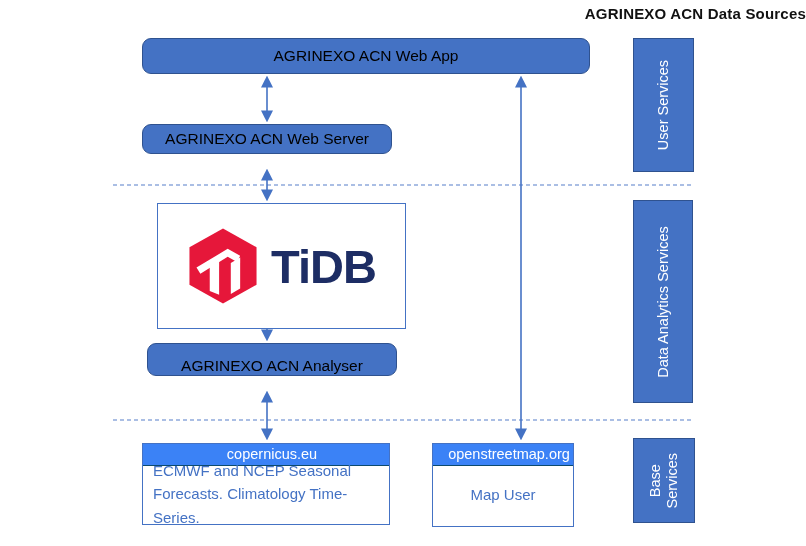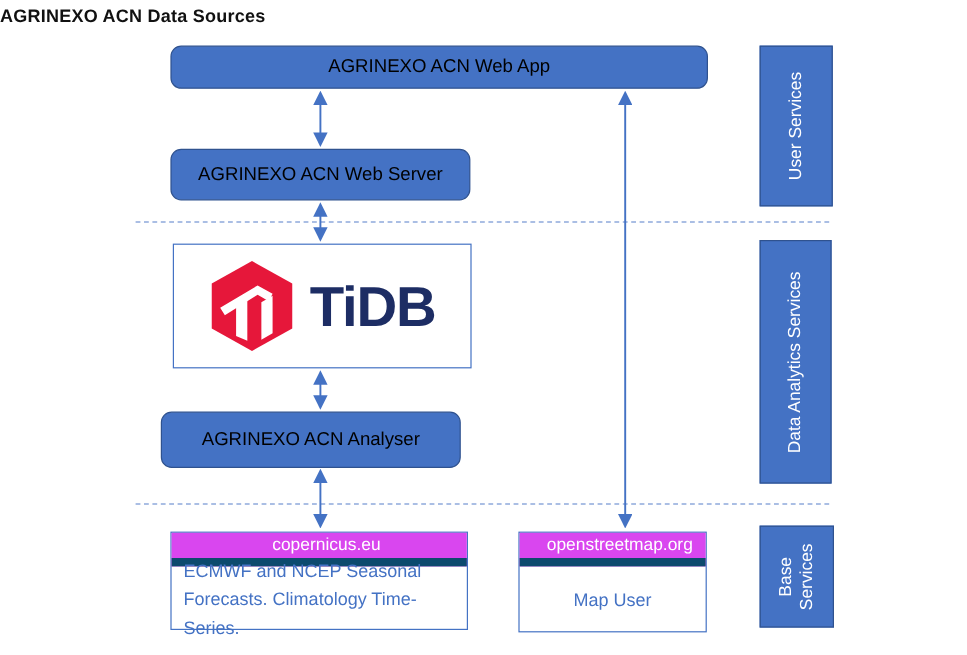--- a/index.html
+++ b/index.html
@@ -1,21 +1,21 @@
 <!DOCTYPE html>
 <html><head>
 <meta charset="utf-8">
 <style>
   html,body{margin:0;padding:0;background:#ffffff;}
   #canvas{
     position:relative;width:806px;height:546px;background:#ffffff;overflow:hidden;
     font-family:"Liberation Sans", sans-serif;
   }
   .title{
-    position:absolute;left:0;top:5px;width:806px;text-align:left;
+    position:absolute;left:0;top:5px;width:806px;text-align:right;
     font-size:15px;font-weight:bold;color:#111111;letter-spacing:.2px;
   }
   .node{
     position:absolute;background:#4472C4;border:1px solid #2F528F;
     display:flex;align-items:center;justify-content:center;
     color:#000000;font-size:15.5px;box-sizing:border-box;
   }
   .rounded{border-radius:9px;}
   .lane{
     position:absolute;background:#4472C4;border:1px solid #2F528F;
@@ -28,21 +28,21 @@
   .whitebox{
     position:absolute;background:#ffffff;border:1px solid #4472C4;box-sizing:border-box;
   }
   .tidb-box{display:flex;align-items:center;justify-content:center;gap:12px;}
   .tidb-word{
     font-size:47px;font-weight:bold;color:#1D2D64;letter-spacing:-1px;
     font-family:"Liberation Sans", sans-serif;
   }
   .srcbox{position:absolute;box-sizing:border-box;border:1px solid #4472C4;background:#ffffff;}
   .srcbox .hdr{
-    background:#d946ef;border-bottom:7px solid #0c4a6e;color:#ffffff;
+    background:#3b82f6;border-bottom:1px solid #0c4a6e;color:#ffffff;
     font-size:14.5px;text-align:center;padding:2px 0 3px 12px;
   }
   .srcbox .bdy{
     color:#4472C4;font-size:15px;text-align:left;line-height:1.55;
     display:flex;align-items:center;justify-content:center;padding:4px 10px;box-sizing:border-box;
   }
   svg.overlay{position:absolute;left:0;top:0;width:806px;height:546px;pointer-events:none;}
 </style>
 </head>
 <body>
@@ -63,44 +63,44 @@
     <line x1="267" y1="311" x2="267" y2="339" stroke="#4472C4" stroke-width="1.6" marker-start="url(#ah)" marker-end="url(#ah)"></line>
     <line x1="267" y1="393" x2="267" y2="438" stroke="#4472C4" stroke-width="1.6" marker-start="url(#ah)" marker-end="url(#ah)"></line>
   </svg>
 
   <div class="title">AGRINEXO ACN Data Sources</div>
 
   <div class="node rounded" style="left:142px;top:38px;width:448px;height:36px;">
     <span>AGRINEXO ACN Web App</span>
   </div>
 
-  <div class="node rounded" style="left:142px;top:124px;width:250px;height:43px;">
+  <div class="node rounded" style="left:142px;top:124px;width:250px;height:30px;">
     <span>AGRINEXO ACN Web Server</span>
   </div>
 
-  <div class="whitebox tidb-box" style="left:144px;top:203px;width:249px;height:104px;text-align:center;">
+  <div class="whitebox tidb-box" style="left:157px;top:203px;width:249px;height:126px;text-align:center;">
     <svg width="72" height="78" viewBox="0 0 92 100" aria-hidden="true">
       <polygon points="46,2 89,26 89,74 46,98 3,74 3,26" fill="#E6173A"></polygon>
       <polygon points="12,52 52,28 68,37 64,45 52,38 17,60" fill="#ffffff"></polygon>
       <polygon points="29,51 41,44 41,87 29,82" fill="#ffffff"></polygon>
       <polygon points="56,46 68,39 68,79 56,86" fill="#ffffff"></polygon>
     </svg>
     <span class="tidb-word">TiDB</span>
   </div>
 
-  <div class="node rounded" style="left:134px;top:343px;width:250px;height:47px;">
+  <div class="node rounded" style="left:147px;top:343px;width:250px;height:33px;align-items:flex-end;">
     <span>AGRINEXO ACN Analyser</span>
   </div>
 
   <div class="srcbox" style="left:142px;top:443px;width:248px;height:82px;">
     <div class="hdr">copernicus.eu</div>
     <div class="bdy" style="height:56px;">ECMWF and NCEP Seasonal Forecasts. Climatology Time-Series.</div>
   </div>
 
-  <div class="srcbox" style="left:432px;top:443px;width:157px;height:84px;">
+  <div class="srcbox" style="left:432px;top:443px;width:142px;height:84px;">
     <div class="hdr">openstreetmap.org</div>
     <div class="bdy" style="height:58px;">Map User</div>
   </div>
 
   <div class="lane" style="left:633px;top:38px;width:61px;height:134px;">
     <span class="lane-label">User Services</span>
   </div>
 
   <div class="lane" style="left:633px;top:200px;width:60px;height:203px;">
     <span class="lane-label">Data Analytics Services</span>

